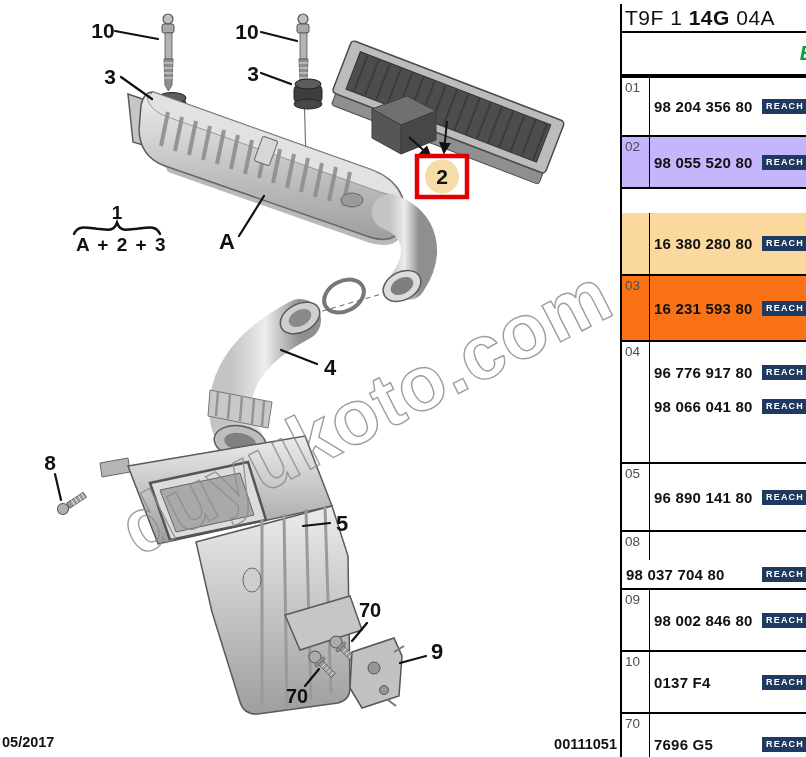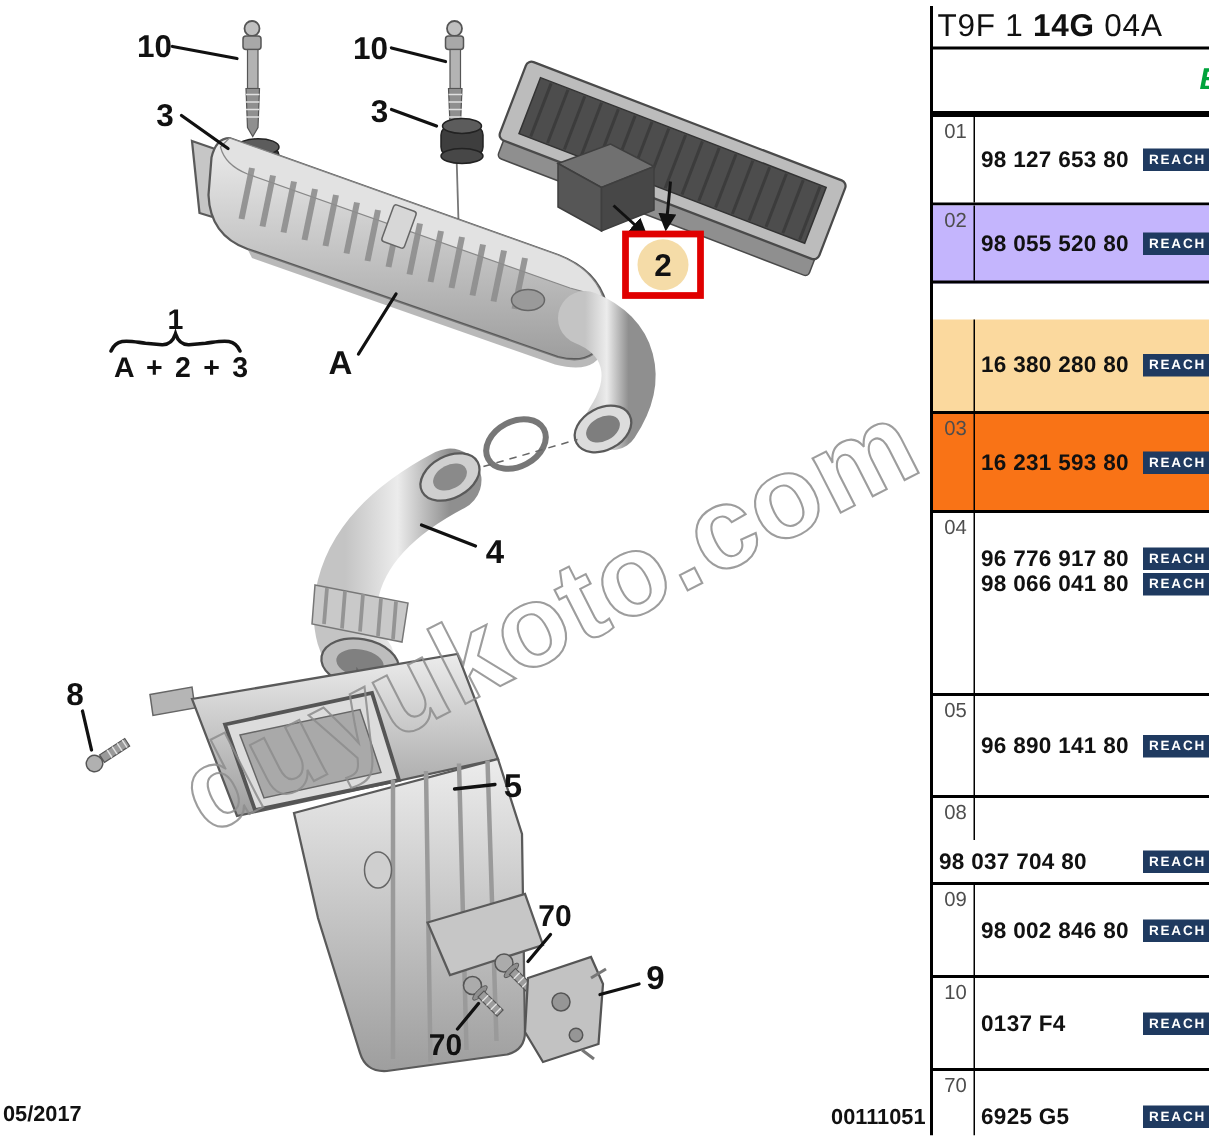--- a/index.html
+++ b/index.html
@@ -11,26 +11,26 @@
   .callout{font-weight:bold;fill:#111;}
   .leader{stroke:#111;stroke-width:2.2;stroke-linecap:round;}
   
   #ptable{position:absolute;left:620px;top:4px;width:186px;height:757px;
           border-left:2px solid #000;box-sizing:border-box;background:#fff;}
   .thead{height:29px;border-bottom:2px solid #000;box-sizing:border-box;
          font-size:21px;letter-spacing:.5px;padding:2px 0 0 3px;white-space:pre;}
   .thead .b{font-weight:bold;}
   .subhead{height:45px;border-bottom:4px solid #000;box-sizing:border-box;position:relative;}
   .note{position:absolute;top:9px;right:-7px;font-size:20px;font-weight:bold;font-style:italic;}
-  .row{display:flex;border-bottom:2px solid #000;box-sizing:border-box;background:#fff;text-align:center;}
+  .row{display:flex;border-bottom:2px solid #000;box-sizing:border-box;background:#fff;}
   .row.last{border-bottom:none;}
   .refcell{width:28px;flex:0 0 28px;border-right:1.5px solid #000;box-sizing:border-box;
            font-size:13.5px;color:#4d4d4d;padding:2px 0 0 3px;}
   .content{flex:1;display:flex;flex-direction:column;justify-content:center;min-width:0;}
-  .content.multi{justify-content:flex-start;padding-top:22px;}
+  .content.multi{justify-content:flex-start;padding-top:22px;gap:17px;}
   .partline{display:flex;align-items:center;justify-content:space-between;padding-left:4px;}
   .pn{font-weight:bold;font-size:15px;white-space:nowrap;letter-spacing:.2px;}
   .reach{display:inline-block;color:#fff;font-size:9px;font-weight:bold;letter-spacing:1.2px;
          padding:3px 4px;line-height:1;margin-right:-2px;flex:0 0 auto;}
 </style>
 </head>
 <body>
 
 <div id="stage">
 
@@ -215,21 +215,21 @@
   <div id="ptable">
     <div class="thead"><span>T9F 1 </span><span class="b">14G</span><span> 04A</span></div>
     <div class="subhead">
       <span class="note" style="color: rgb(0, 163, 60);">E</span>
     </div>
 
     <div class="row" style="height: 59px; background: rgb(255, 255, 255);">
       <div class="refcell">01</div>
       <div class="content">
           <div class="partline">
-        <span class="pn">98 127 653 80</span>
+        <span class="pn">98 204 356 80</span>
         <span class="reach" style="background: rgb(31, 58, 96);">REACH</span>
       </div>
         </div>
     </div>
 
     <div class="row" style="height: 52px; background: #c4b5fd;">
       <div class="refcell">02</div>
       <div class="content">
           <div class="partline">
         <span class="pn">98 055 520 80</span>
@@ -309,19 +309,19 @@
         <span class="pn">0137 F4</span>
         <span class="reach" style="background: rgb(31, 58, 96);">REACH</span>
       </div>
         </div>
     </div>
 
     <div class="row last" style="height: 60px; background: rgb(255, 255, 255);">
       <div class="refcell">70</div>
       <div class="content">
           <div class="partline">
-        <span class="pn">6925 G5</span>
+        <span class="pn">7696 G5</span>
         <span class="reach" style="background: rgb(31, 58, 96);">REACH</span>
       </div>
         </div>
     </div>
   </div>
 </div>
 
 </body></html>

